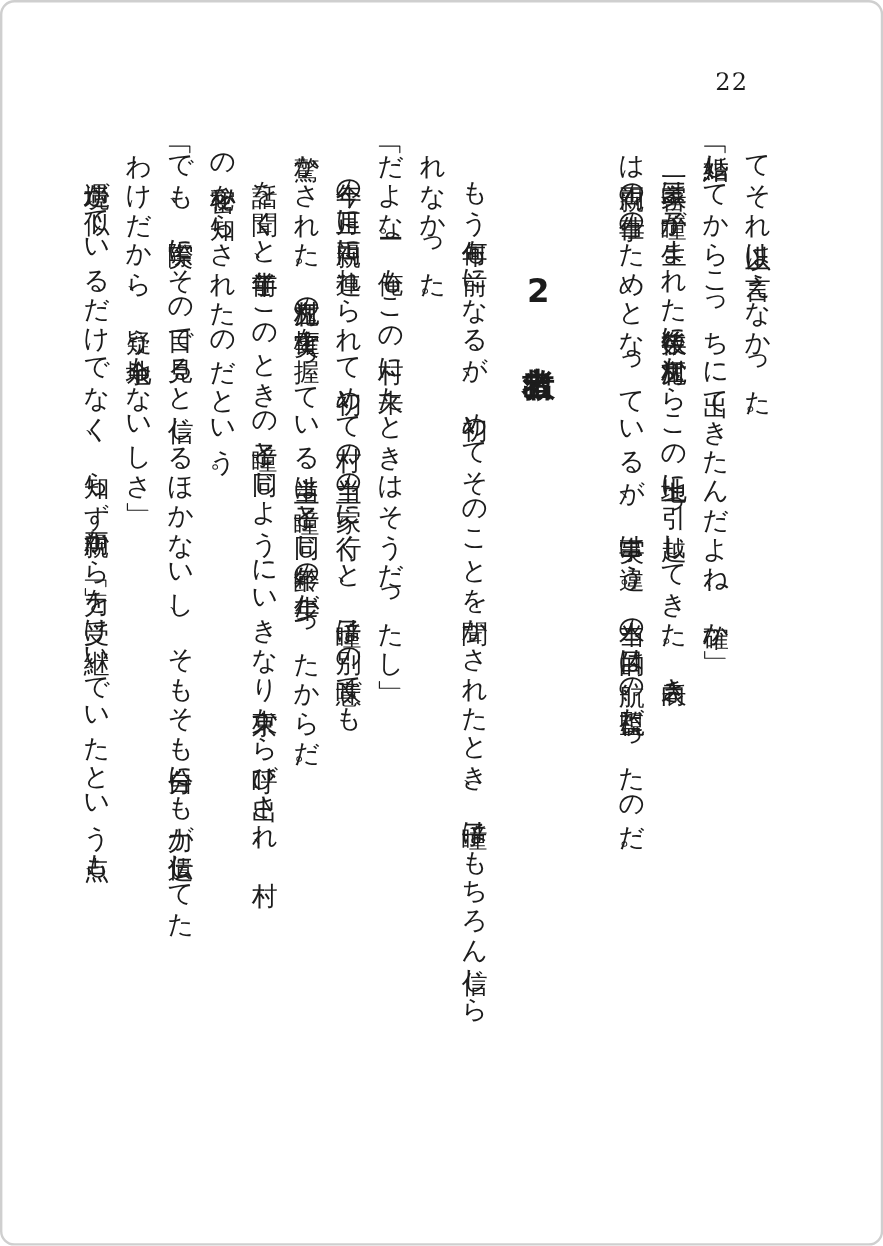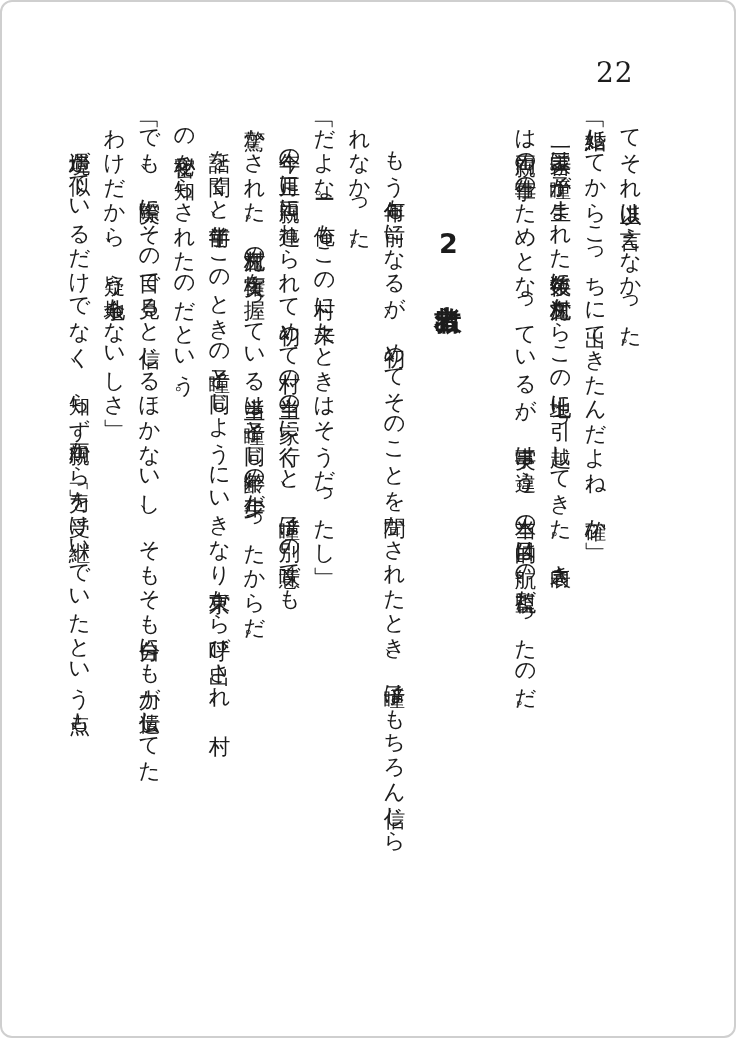--- a/index.html
+++ b/index.html
@@ -19,21 +19,21 @@
     inset: 0;
     border: 2px solid #cfcfcf;
     border-radius: 12px;
     box-sizing: border-box;
     pointer-events: none;
   }
   .page-number {
     position: absolute;
     top: 56px;
     left: 596px;
-    font-size: 28px;
+    font-size: 20px;
     letter-spacing: 1px;
     color: #1c1c1c;
   }
   
   .text-block {
     position: absolute;
     top: 114px;
     right: 88px;
     height: 842px;
     writing-mode: vertical-rl;

